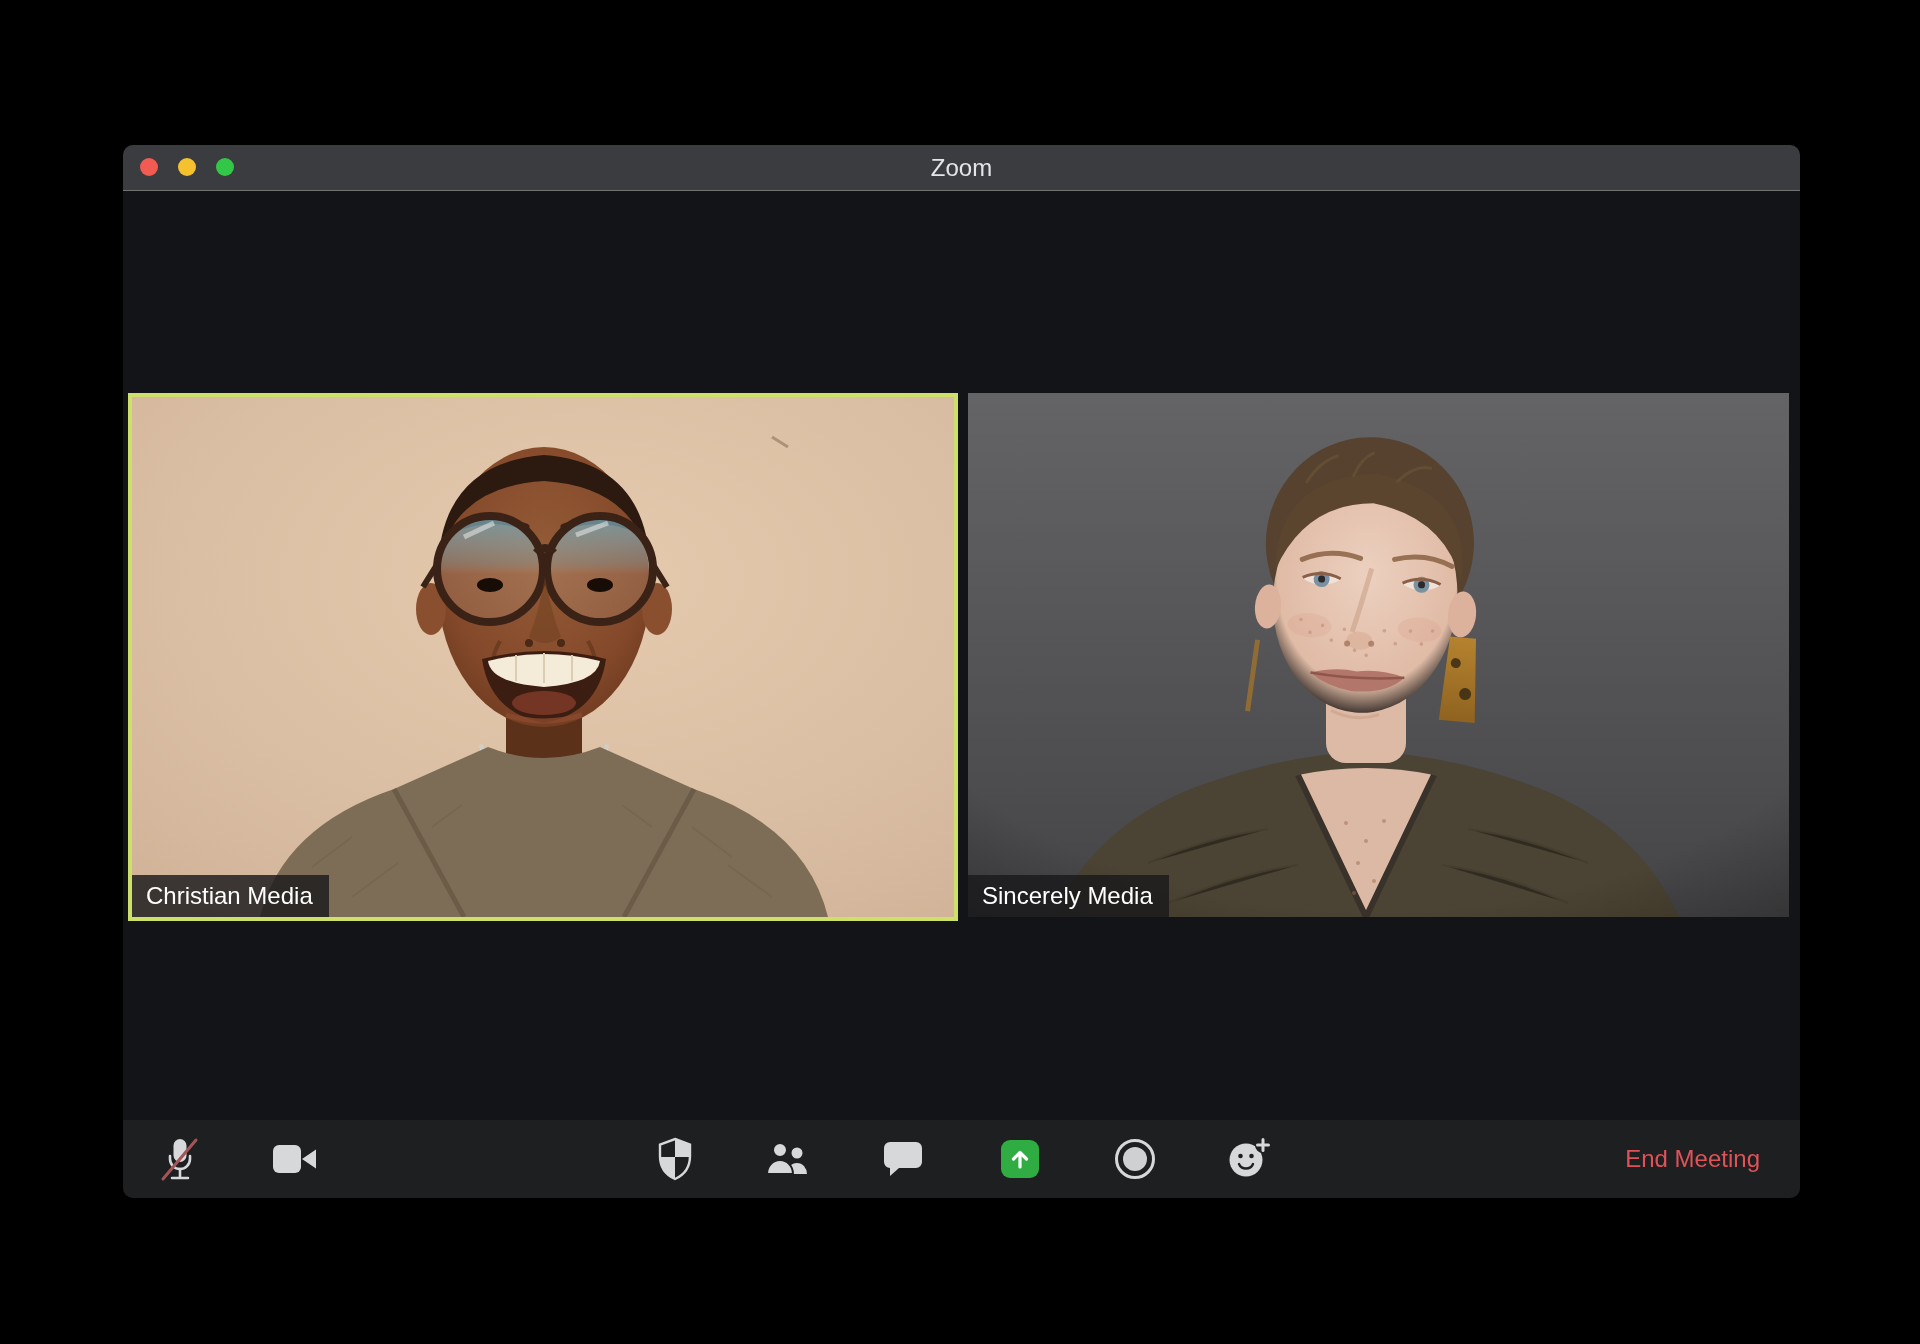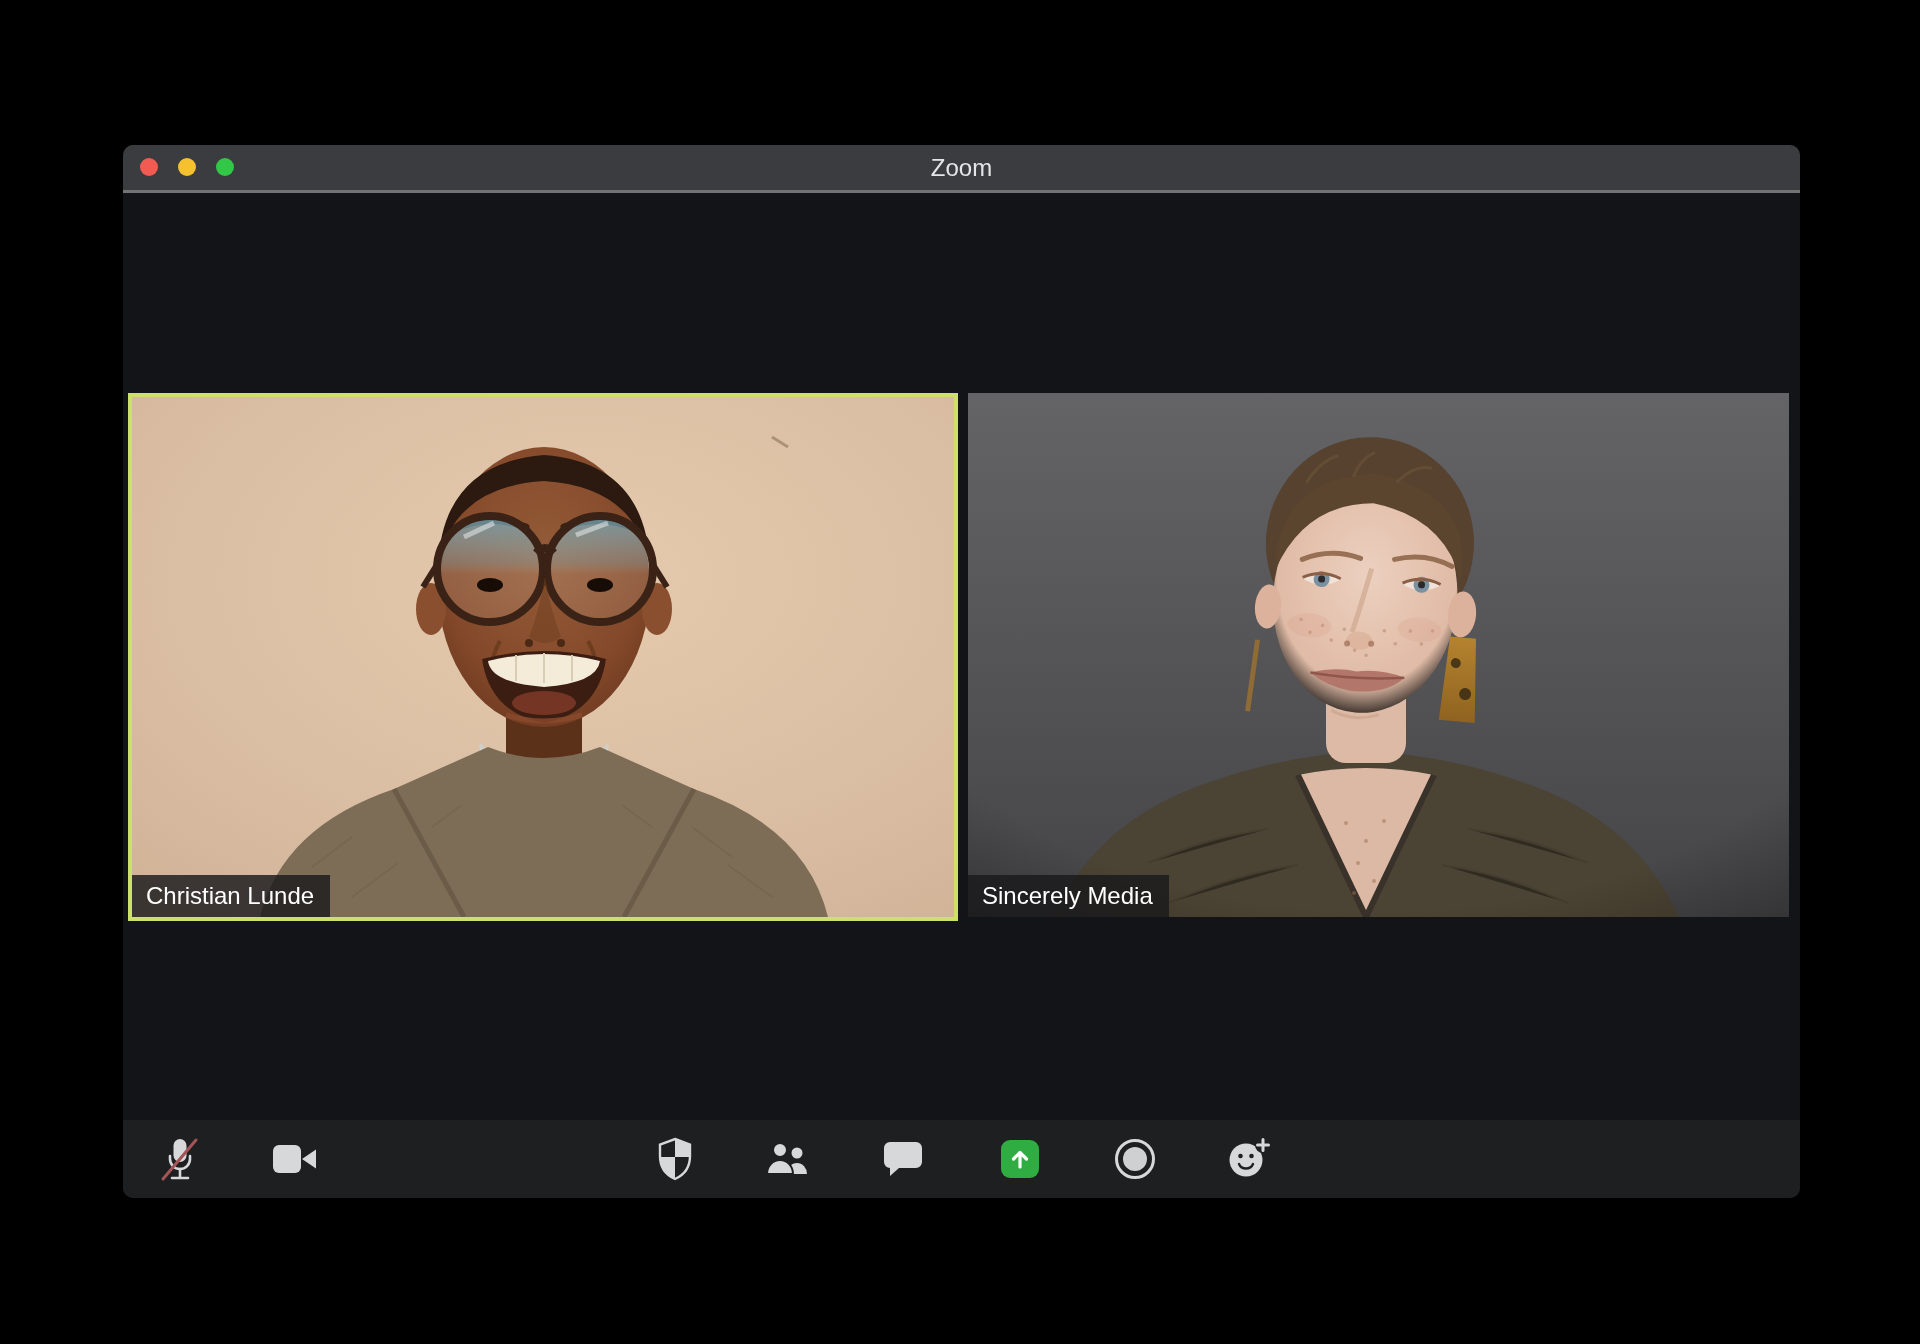--- a/index.html
+++ b/index.html
@@ -9,21 +9,21 @@
     -webkit-font-smoothing:antialiased;
   }
   .app-window{
     position:absolute;left:123px;top:145px;width:1677px;height:1053px;
     background:var(--window-bg,#131418);border-radius:10px;overflow:hidden;
   }
   
   .titlebar{
     position:absolute;left:0;top:0;width:100%;height:45px;
     background:var(--titlebar-bg,#3a3c3f);
-    border-bottom:3px solid #737373;
+    border-bottom:1px solid #737373;
   }
   .window-title{
     position:absolute;left:0;right:0;top:0;height:45px;line-height:45px;
     text-align:center;color:#e4e5e6;font-size:24px;
   }
   .traffic{position:absolute;top:13px;width:18px;height:18px;border-radius:50%;}
   .traffic.red{left:17px;background:var(--traffic-red,#f15b51);}
   .traffic.yellow{left:55px;background:var(--traffic-yellow,#f6c12f);}
   .traffic.green{left:93px;background:var(--traffic-green,#33c748);}
   
@@ -148,21 +148,21 @@
       <path d="M350,262 Q412,246 474,262 Q466,316 412,326 Q358,316 350,262 Z" fill="#3c1d12"></path>
       <path d="M356,264 Q412,250 468,264 Q465,286 412,290 Q359,286 356,264 Z" fill="#f4ecd9"></path>
       <g stroke="#d9cdb4" stroke-width="2">
         <path d="M384,258 v26"></path>
           <path d="M412,256 v30"></path>
           <path d="M440,258 v26"></path>
       </g>
       <ellipse cx="412" cy="306" rx="32" ry="12" fill="#7e3a28" opacity="0.85"></ellipse>
       <path d="M374,318 Q412,330 450,318" stroke="#8c4a2d" stroke-width="5" fill="none" opacity="0.8"></path>
     </svg>
-    <div class="name-tag">Christian Lunde</div>
+    <div class="name-tag">Christian Media</div>
   </div>
 
   <div class="tile right">
     <svg width="821" height="524" viewBox="0 0 821 524" preserveAspectRatio="none">
       <defs>
         <linearGradient id="bgR" x1="0" y1="0" x2="0" y2="1">
           <stop offset="0%" stop-color="#646466"></stop>
             <stop offset="100%" stop-color="#454547"></stop>
         </linearGradient>
         <radialGradient id="vigR" cx="50%" cy="35%" r="85%">
@@ -332,15 +332,16 @@
       <svg width="48" height="42" viewBox="0 0 48 42">
         <circle cx="20" cy="22" r="16.5" fill="#d7d8d9"></circle>
         <circle cx="14.5" cy="18" r="2.3" fill="#1d1f21"></circle>
         <circle cx="25.5" cy="18" r="2.3" fill="#1d1f21"></circle>
         <path d="M13,26 a7.5,7 0 0 0 14,0" stroke="#1d1f21" stroke-width="2.4" fill="none" stroke-linecap="round"></path>
         <circle cx="37" cy="7" r="8" fill="#1d1f21"></circle>
         <path d="M37,1.5 v11 M31.5,7 h11" stroke="#d7d8d9" stroke-width="3" stroke-linecap="round"></path>
       </svg>
     </button>
 
+    <button class="end-meeting">End Meeting</button>
   </div>
 
 </div>
 
 </body></html>

